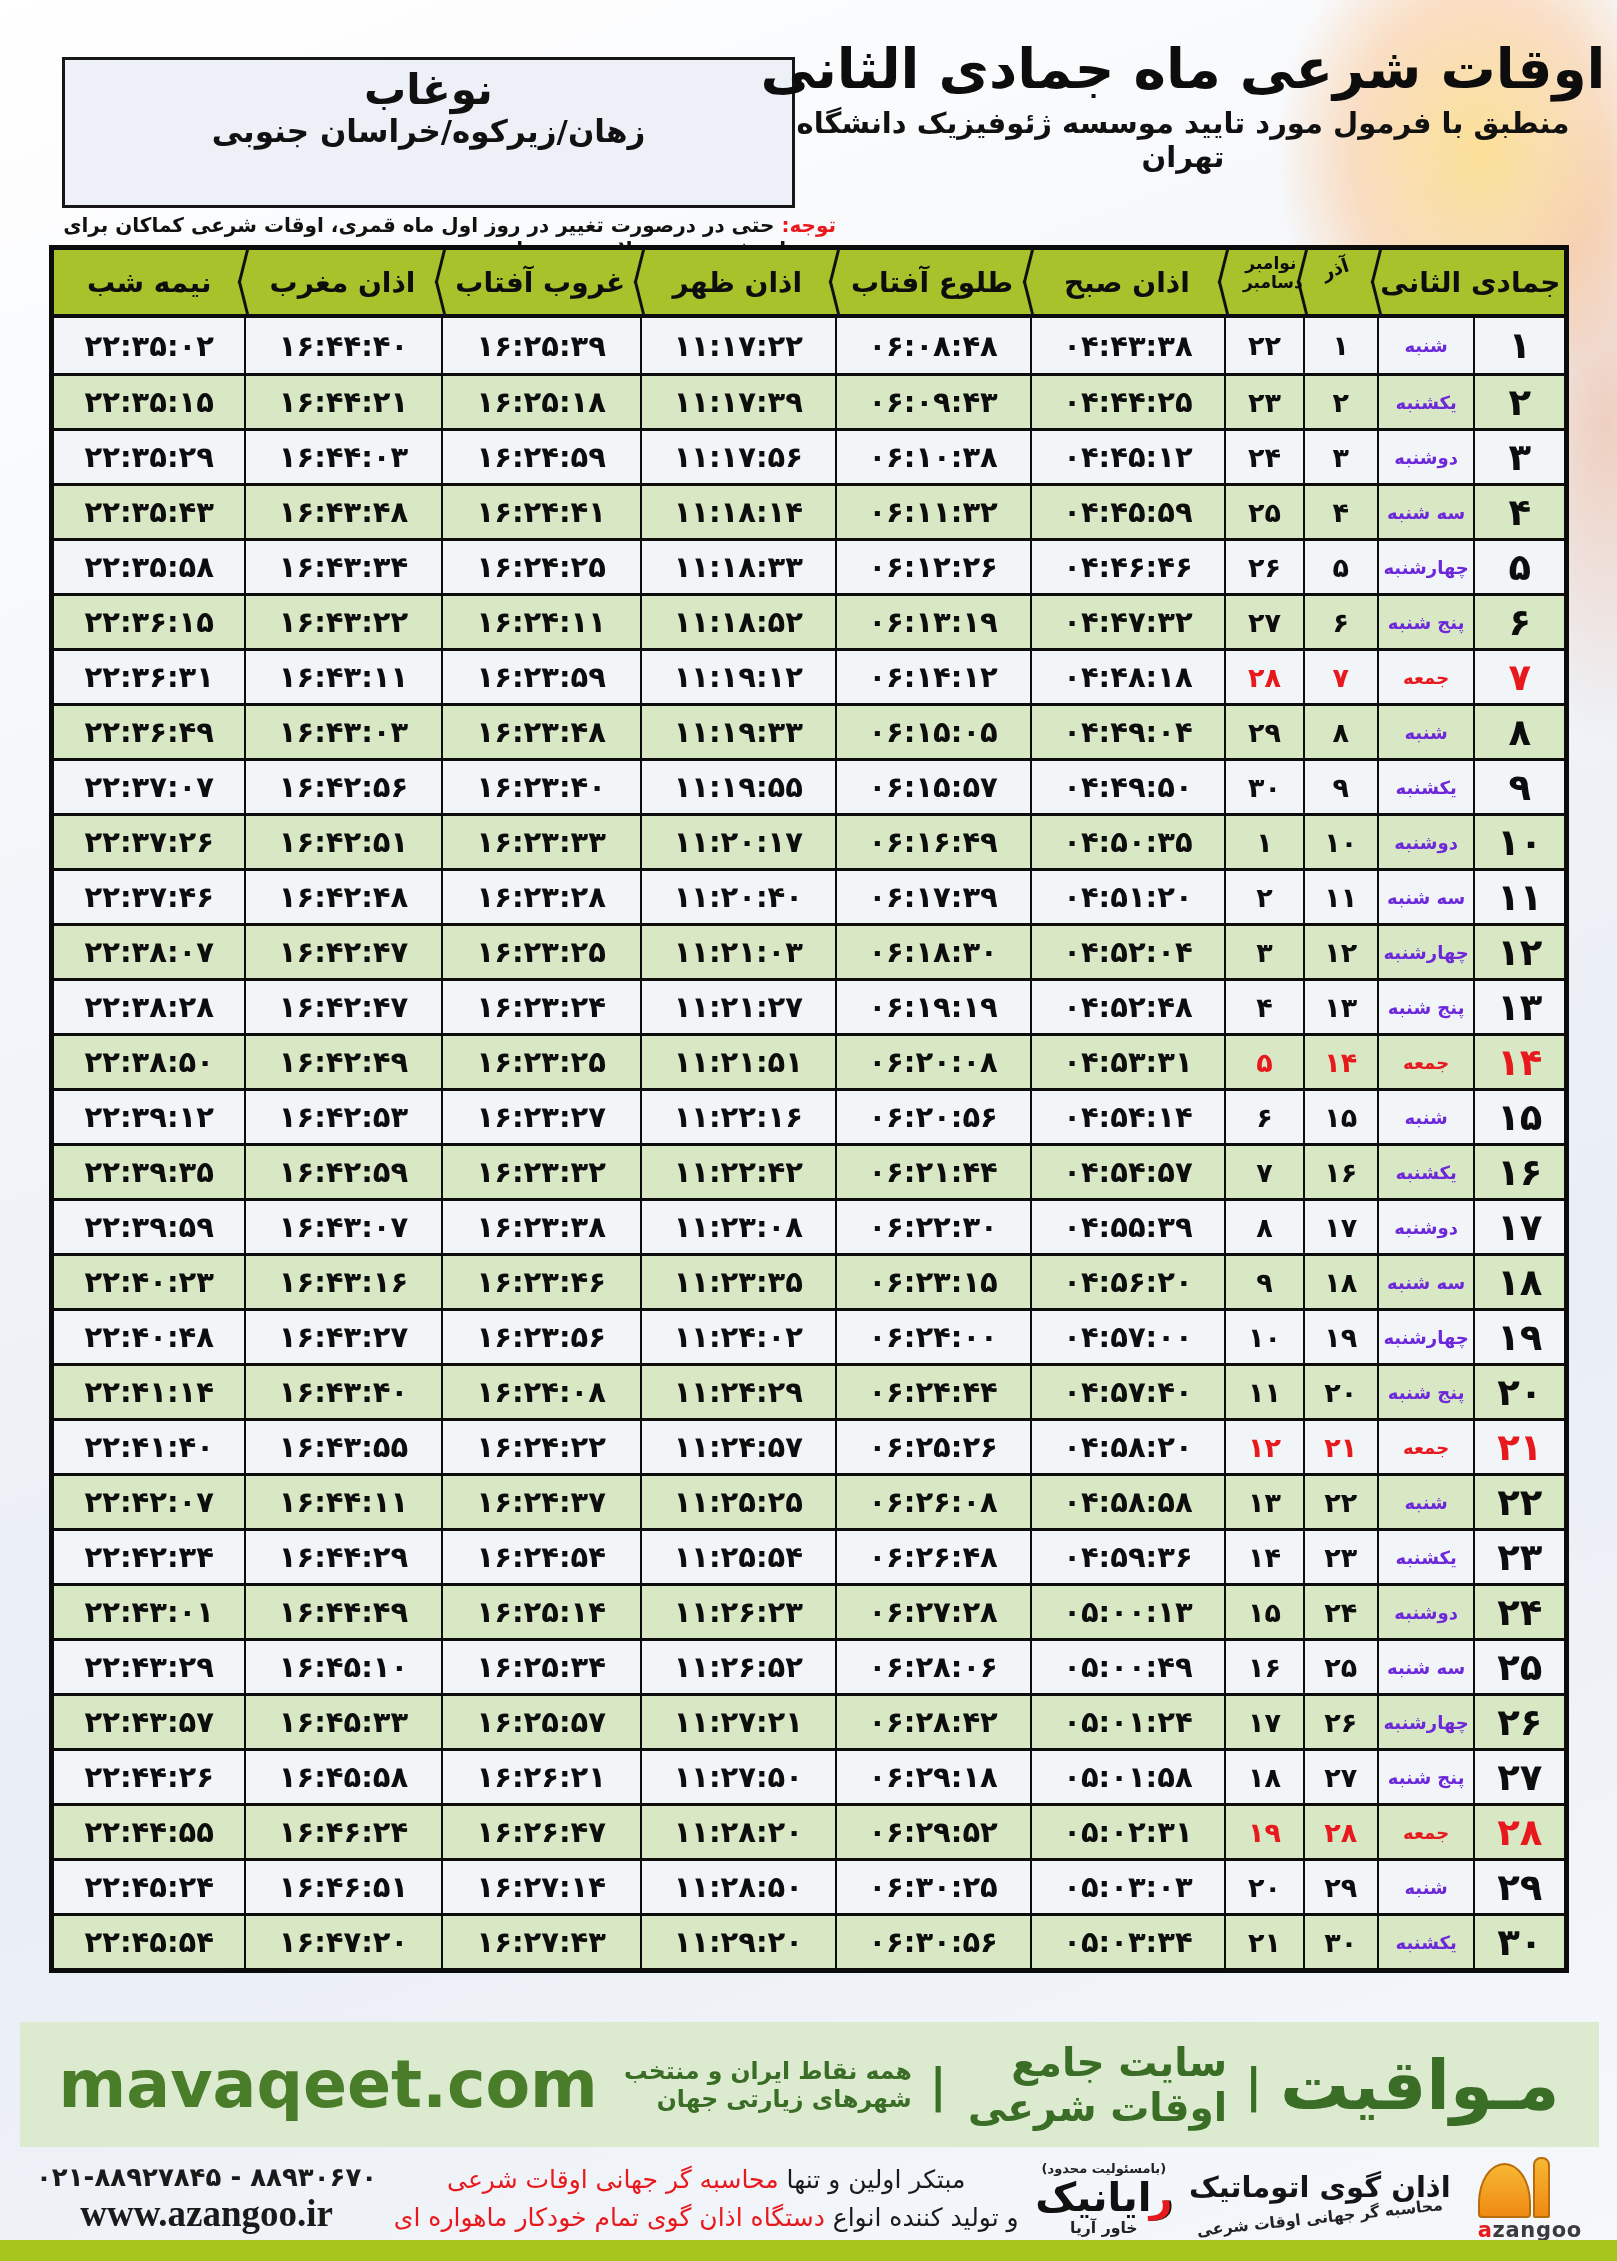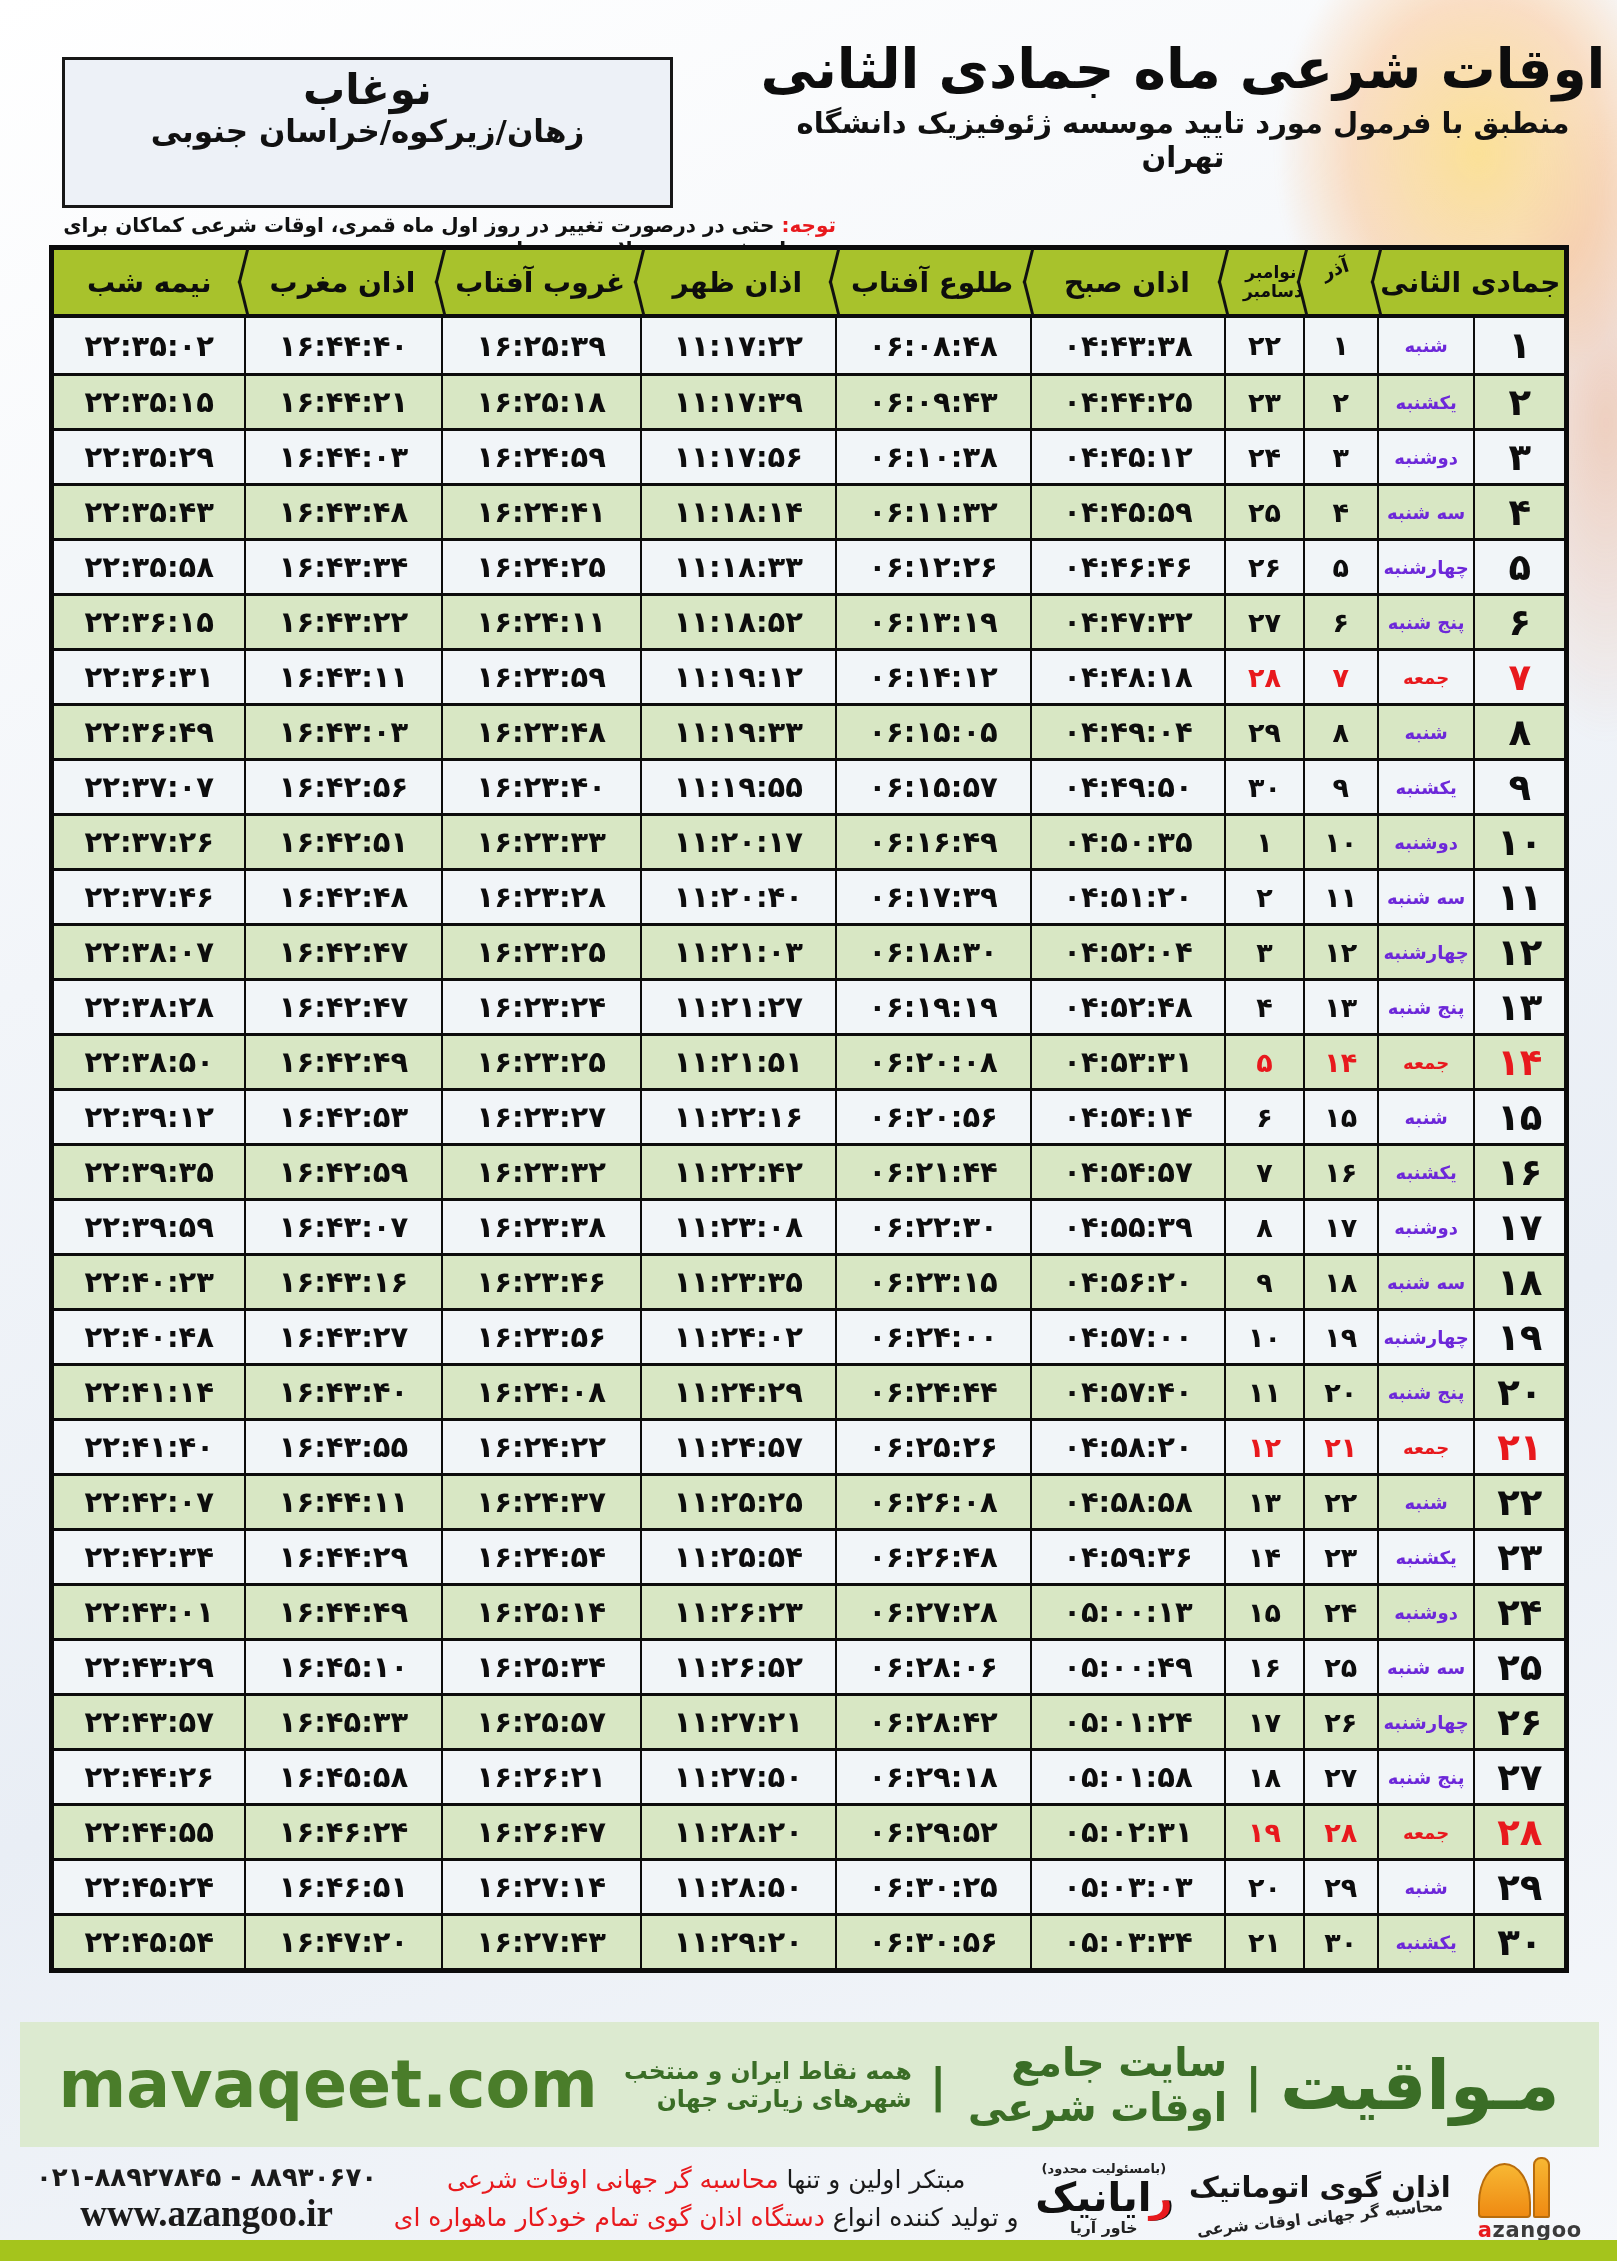--- a/index.html
+++ b/index.html
@@ -7,21 +7,21 @@
   body { font-family: "DejaVu Sans", sans-serif; background:#dfe5ec; }
   .page { position:relative; width:1618px; height:2261px; overflow:hidden;
     background: linear-gradient(160deg,#ffffff 0%, #f2f5f9 35%, #e9eef5 65%, #f6f8fb 100%); }
   .glow { position:absolute; right:-39px; top:-26px; width:639px; height:816px; pointer-events:none;
     background:
       radial-gradient(ellipse 281px 339px at 72% 22%, rgba(255,205,70,.55), rgba(255,150,50,.28) 45%, transparent 72%),
       radial-gradient(ellipse 170px 457px at 92% 55%, rgba(230,120,60,.30), transparent 70%);
     filter: blur(3.9px); }
 
   
-  .loc-box { position:absolute; left:62px; top:57px; width:611px; height:151px;
+  .loc-box { position:absolute; left:62px; top:57px; width:733px; height:151px;
     border:3.3px solid #171717; background:rgba(235,240,246,.92); text-align:center;
     direction:rtl; padding-top:6.5px; }
   .loc-city { font-size:42px; font-weight:800; color:#111; line-height:1.1; }
   .loc-region { font-size:31px; font-weight:700; color:#111; line-height:1.2; }
   .loc-coords { font-size:21.5px; font-weight:700; color:#111; margin-top:3.9px; }
   .title-box { position:absolute; right:11px; top:38px; width:848px; text-align:center; direction:rtl; }
   .title-box h1 { font-size:55px; font-weight:800; color:#0d0d0d; line-height:1.15; }
   .sub1 { font-size:29px; font-weight:700; color:#111; margin-top:5.2px; }
   .sub2 { font-size:27px; font-weight:700; color:#111; margin-top:9px; }
 
@@ -35,21 +35,21 @@
   .thead { display:grid; grid-template-columns:12.4% 4.9% 5.2% 12.9% 12.9% 12.9% 13.2% 13% 12.6%;
     background:#a8c22c; height:68px; border-bottom:4.6px solid #0c0c0c; }
   .hcell { position:relative; display:flex; align-items:center; justify-content:center;
     font-size:28px; font-weight:800; color:#0d0d0d; }
   .hcell::before, .hcell::after { content:''; position:absolute; left:-2px; width:3.3px; height:56%;
     background:#111; }
   .hcell::before { top:-2px; transform:rotate(14deg); }
   .hcell::after { bottom:-2px; transform:rotate(-14deg); }
   .hcell:last-child::before, .hcell:last-child::after { display:none; }
   .h-az .az-word { font-size:19px; font-weight:700; transform:rotate(-18deg) translateY(-14.4px); }
-  .h-nv { flex-direction:column; justify-content:center; padding:3.9px 0; }
+  .h-nv { flex-direction:column; justify-content:flex-start; padding:3.9px 0; }
   .nv-top, .nv-bot { font-size:17px; font-weight:700; line-height:1.1; }
   .nv-top { align-self:flex-end; margin-left:auto; margin-right:6.5px; }
   .nv-bot { align-self:flex-start; margin-left:6.5px; }
 
   .trow { display:grid; grid-template-columns:6% 6.4% 4.9% 5.2% 12.9% 12.9% 12.9% 13.2% 13% 12.6%;
     height:55px; border-top:3.9px solid #0c0c0c; }
   .trow:first-child { border-top:none; }
   .trow > div { display:flex; align-items:center; justify-content:center; border-left:2.6px solid #0c0c0c; }
   .trow > div:last-child { border-left:none; }
   .odd  { background:#f1f5f8; }

